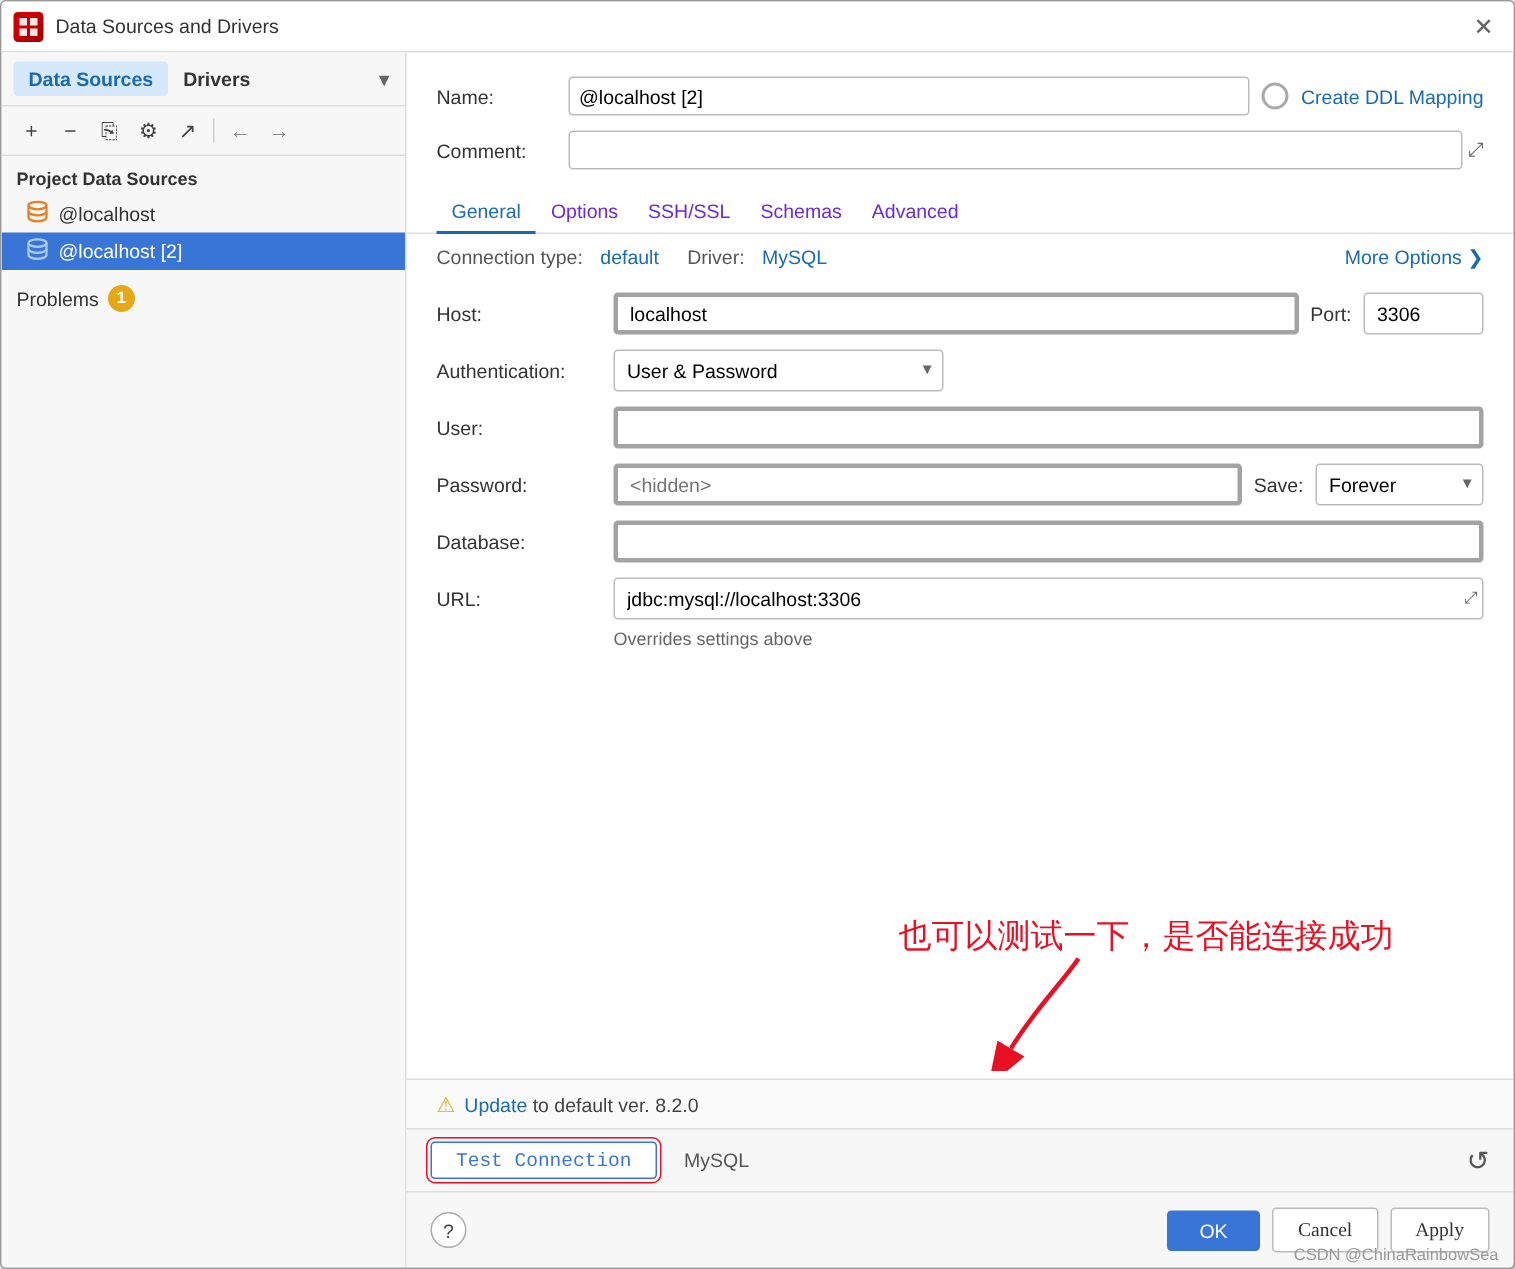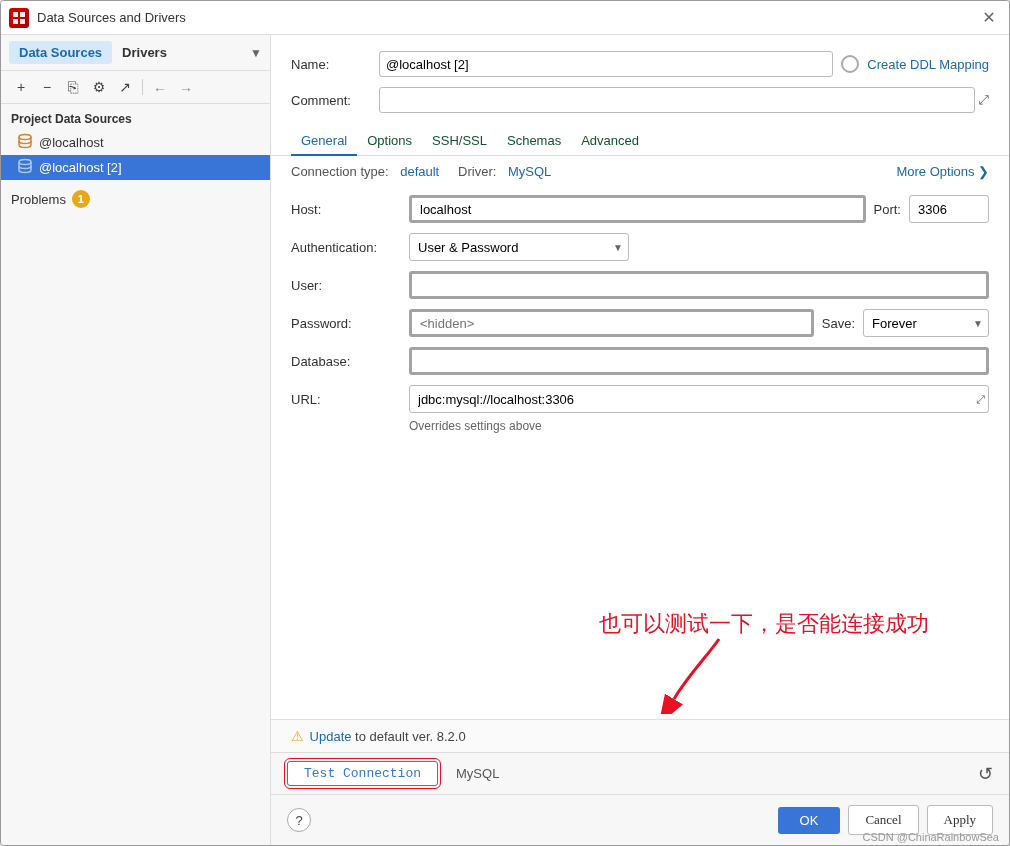--- a/index.html
+++ b/index.html
@@ -219,21 +219,21 @@
       display: flex;
       align-items: center;
       padding: 0 20px;
       border-bottom: 1px solid #ddd;
       margin-top: 4px;
       flex-shrink: 0;
     }
     .content-tab {
       padding: 6px 10px;
       font-size: 13px;
-      color: #14532d;
+      color: #6d28d9;
       cursor: pointer;
       border-bottom: 2px solid transparent;
       margin-bottom: -1px;
     }
     .content-tab.active {
       color: #1a6ab1;
       border-bottom: 2px solid #1a6ab1;
     }
 
     
@@ -331,21 +331,21 @@
       display: flex;
       align-items: center;
       gap: 8px;
       flex-shrink: 0;
     }
     .save-label { font-size: 13px; color: #333; }
     .save-select-wrap {
       position: relative;
     }
     .save-select-wrap select {
-      width: 126px;
+      width: 112px;
       height: 28px;
       border: 1px solid #bbb;
       border-radius: 3px;
       padding: 0 24px 0 8px;
       font-size: 13px;
       background: #fff;
       appearance: none;
       outline: none;
       cursor: pointer;
     }

